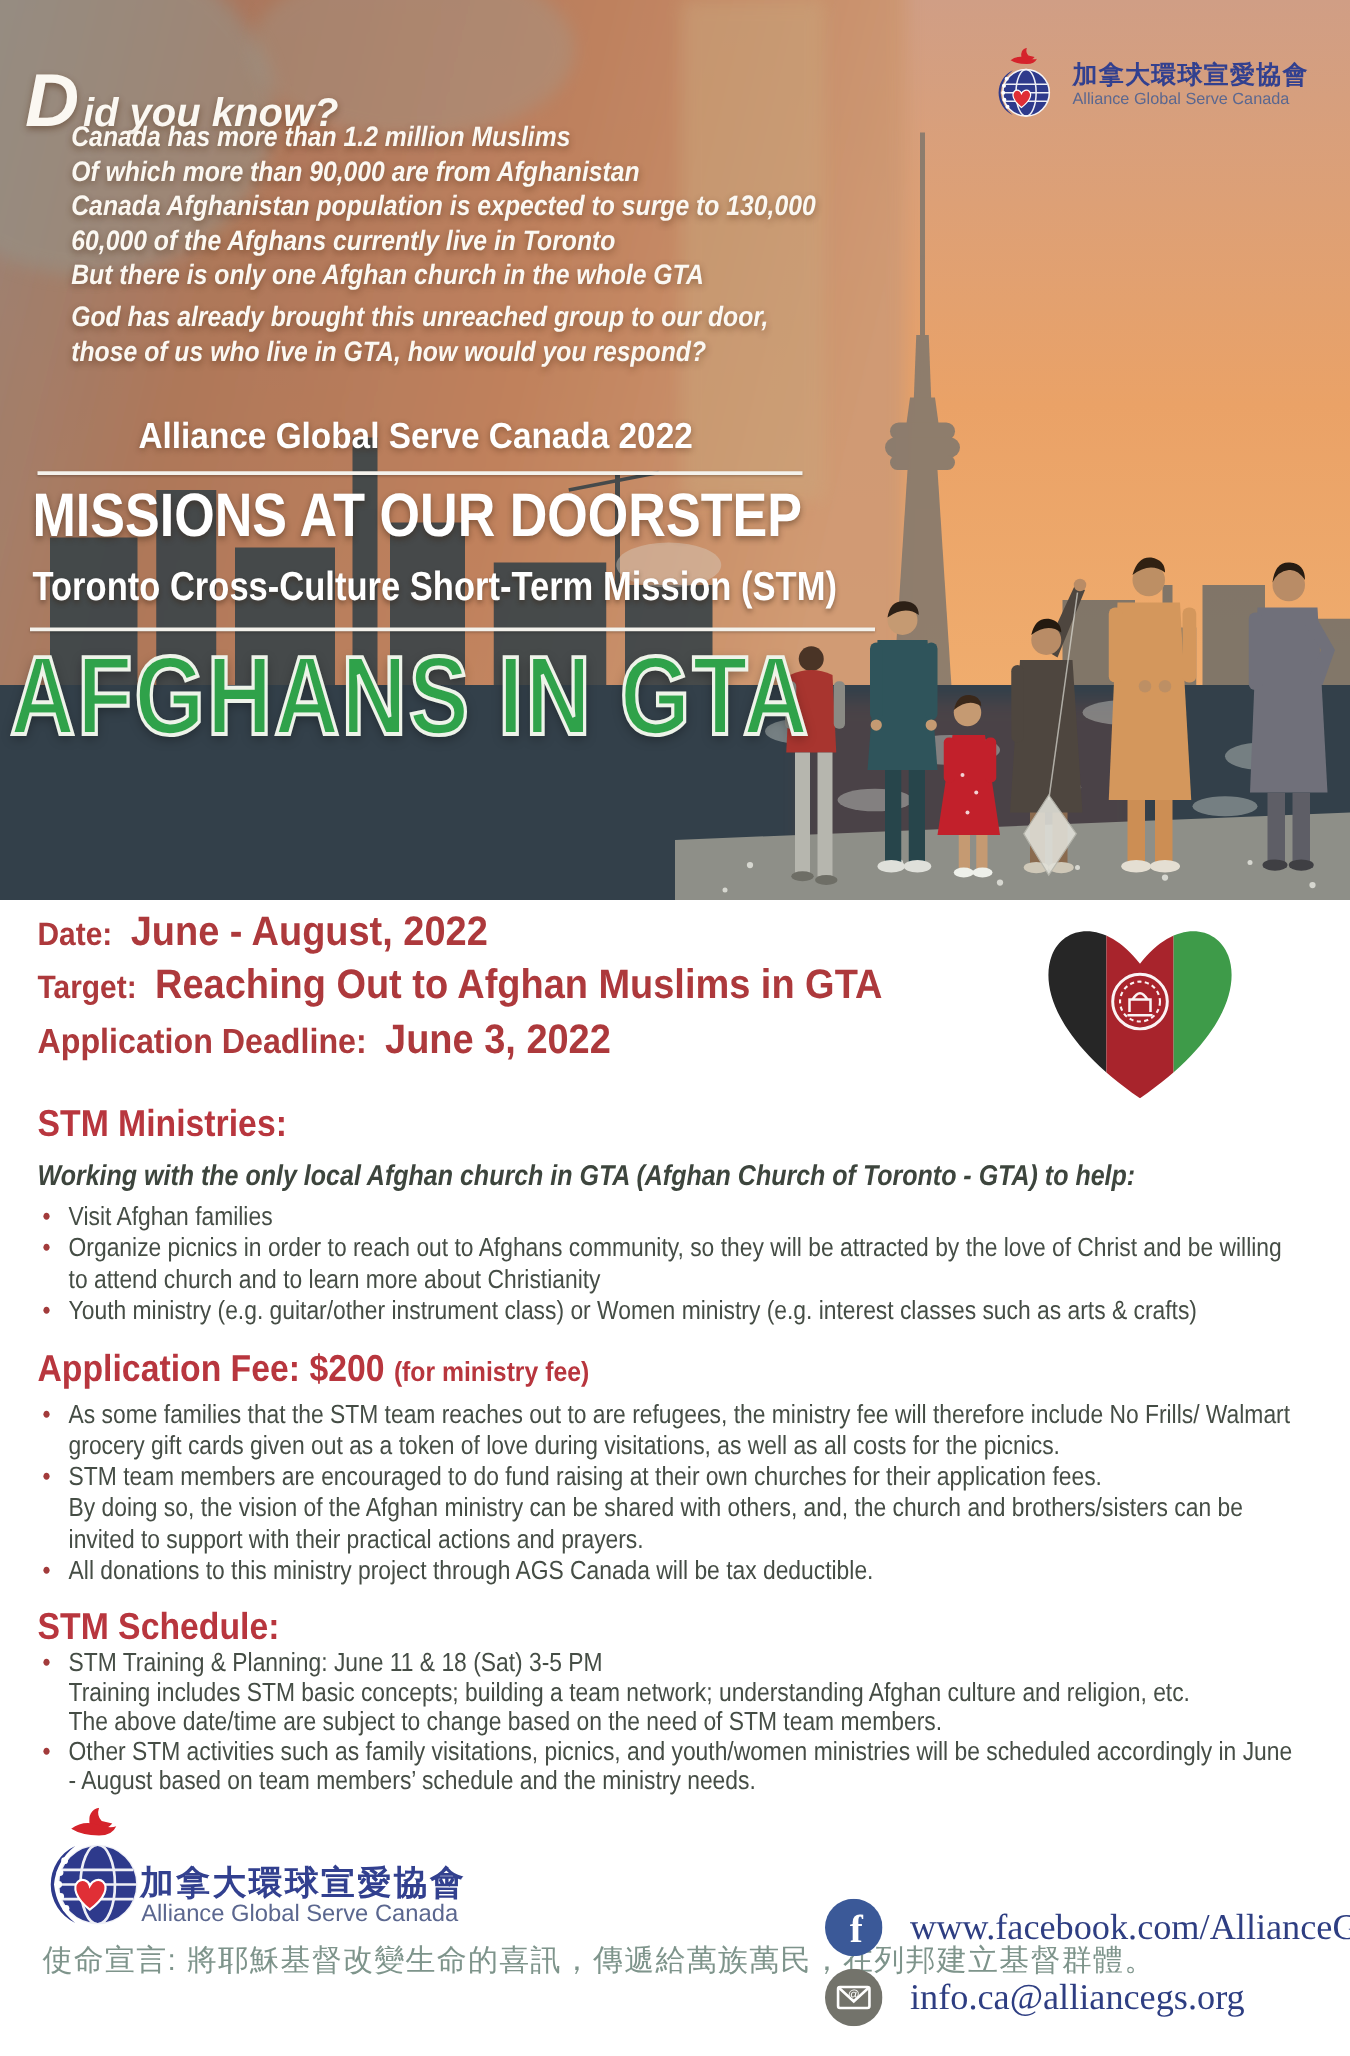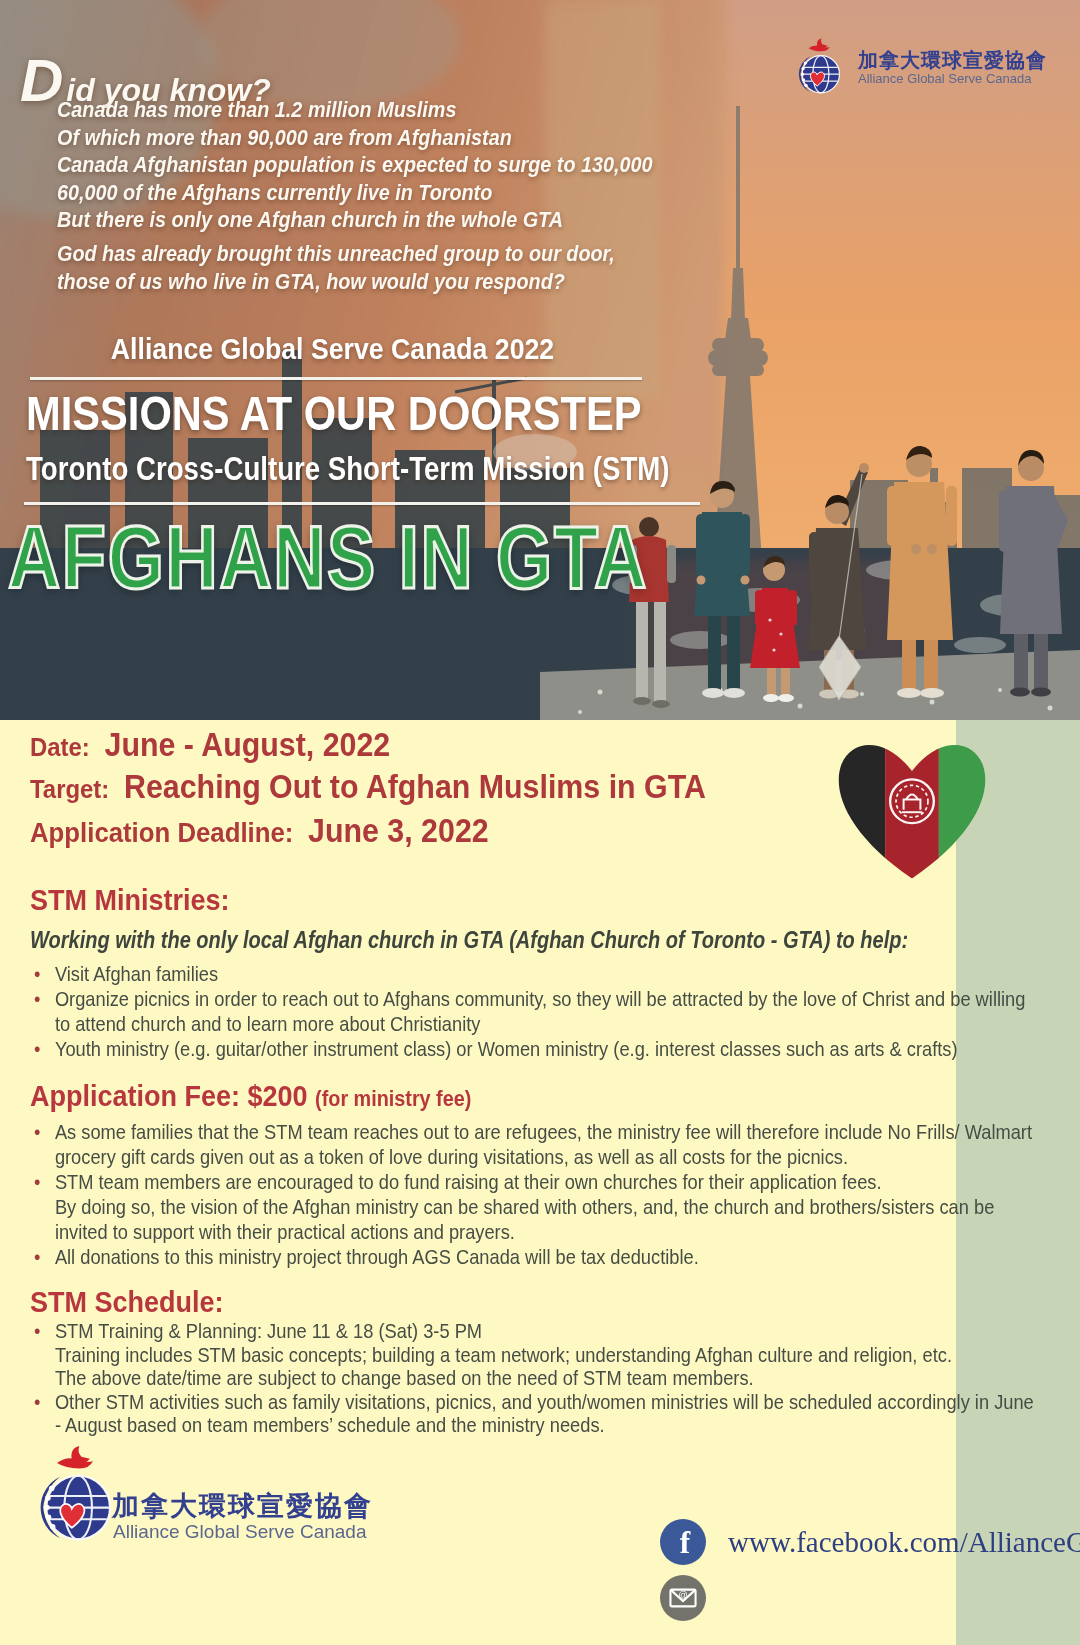--- a/index.html
+++ b/index.html
@@ -26,21 +26,21 @@
   .rule1{left:30px;top:377px;width:612px;}
   .rule2{left:24px;top:502px;width:676px;}
   .title-1{left:26px;top:385px;font-size:49px;font-weight:bold;color:#fff;white-space:nowrap;transform:scaleX(.85);transform-origin:0 0;text-shadow:0 2px 6px rgba(50,30,15,.45);}
   .title-2{left:26px;top:451px;font-size:32.5px;font-weight:bold;color:#fff;white-space:nowrap;transform:scaleX(.85);transform-origin:0 0;text-shadow:0 2px 5px rgba(50,30,15,.45);}
   .title-main{
     left:8px;top:506px;font-size:86px;font-weight:bold;color:#2fa24a;white-space:nowrap;
     transform:scale(.84,1.04);transform-origin:0 0;letter-spacing:2px;
     -webkit-text-stroke:3px #eef3e9;text-shadow:0 3px 10px rgba(0,0,0,.35);
   }
   
-  .body-section{position:absolute;left:0;top:720px;width:956px;height:925px;background:#fef9c3;}
+  .body-section{position:absolute;left:0;top:720px;width:1080px;height:925px;background:#ffffff;}
   .info-row{position:absolute;left:30px;display:flex;align-items:baseline;gap:16px;color:#ad393c;font-weight:bold;white-space:nowrap;transform:scaleX(.92);transform-origin:0 0;}
   .info-label{font-size:26px;}
   .info-label.big{font-size:28px;}
   .info-value{font-size:33px;}
   .row-date{top:6px;}
   .row-target{top:48px;}
   .row-deadline{top:92px;}
   .heart-wrap{left:828px;top:10px;width:168px;height:156px;}
   .sec-heading{position:absolute;left:30px;color:#b8363e;font-weight:bold;font-size:30px;white-space:nowrap;transform:scaleX(.9);transform-origin:0 0;}
   .sec-note{font-size:22px;font-weight:bold;}
@@ -380,30 +380,32 @@
         <span class="dot"></span>
         <div class="bullet-text">Other STM activities such as family visitations, picnics, and youth/women ministries will be scheduled accordingly in June - August based on team members’ schedule and the ministry needs.</div>
       </div>
     </div>
 
     <svg class="abs footer-logo" viewBox="0 0 100 96">
         <use href="#agsLogo"></use>
       </svg>
     <div class="abs footer-zh">加拿大環球宣愛協會</div>
     <div class="abs footer-en">Alliance Global Serve Canada</div>
+    <div class="abs mission-zh">使命宣言: 將耶穌基督改變生命的喜訊，傳遞給萬族萬民，在列邦建立基督群體。</div>
 
     <div class="contact-row fb-row">
       <svg width="46" height="46" viewBox="0 0 44 44">
         <circle cx="22" cy="22" r="22" fill="#3b5998"></circle>
         <text x="24" y="33" text-anchor="middle" fill="#ffffff" font-family="Liberation Serif, serif" font-weight="bold" font-size="30">f</text>
       </svg>
       <span class="contact-text">www.facebook.com/AllianceGS.ca</span>
     </div>
     <div class="contact-row em-row">
       <svg width="46" height="46" viewBox="0 0 44 44">
         <circle cx="22" cy="22" r="22" fill="#73736b"></circle>
         <rect x="10" y="14" width="24" height="16" rx="1.5" fill="none" stroke="#ffffff" stroke-width="2"></rect>
         <path d="M10 14 L22 25 L34 14" fill="none" stroke="#ffffff" stroke-width="2"></path>
         <text x="22" y="22" text-anchor="middle" fill="#ffffff" font-family="Liberation Sans, sans-serif" font-size="9">@</text>
       </svg>
+      <span class="contact-text">info.ca@alliancegs.org</span>
     </div>
   </div>
 </div>
 
 </body></html>

